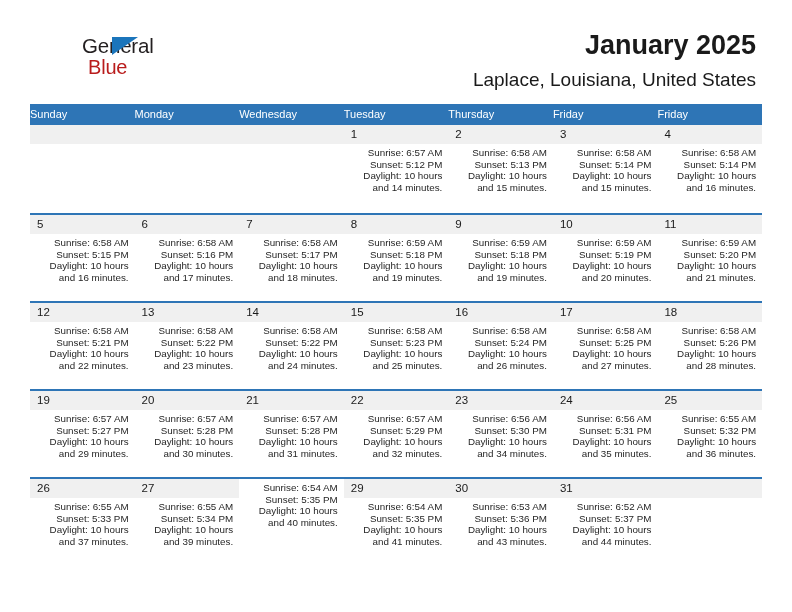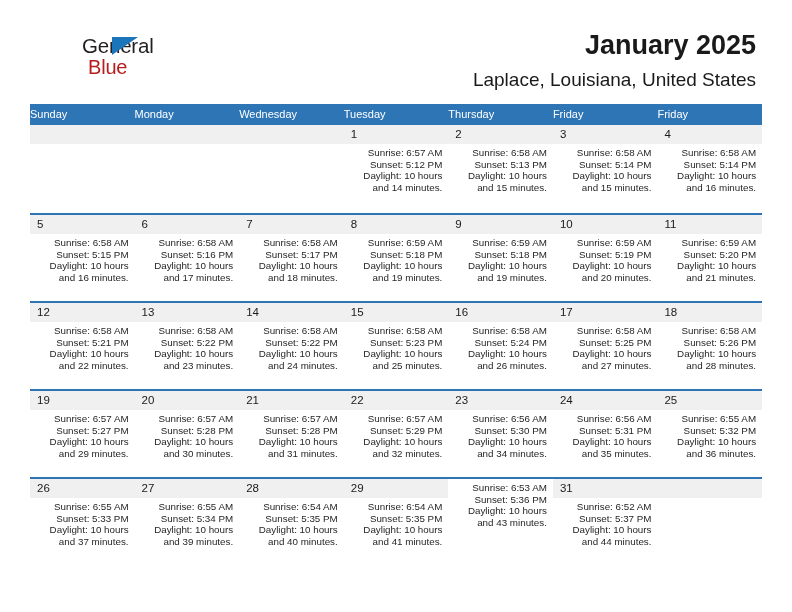--- a/index.html
+++ b/index.html
@@ -463,38 +463,38 @@
           <div class="day-cell">
             <div class="day-number-band">27</div>
             <div class="day-body">
               <div>Sunrise: 6:55 AM</div>
               <div>Sunset: 5:34 PM</div>
               <div>Daylight: 10 hours</div>
               <div>and 39 minutes.</div>
             </div>
           </div>
           <div class="day-cell">
-            <div class="day-number-band">28</div>
             <div class="day-body">
               <div>Sunrise: 6:54 AM</div>
               <div>Sunset: 5:35 PM</div>
               <div>Daylight: 10 hours</div>
               <div>and 40 minutes.</div>
             </div>
           </div>
           <div class="day-cell">
             <div class="day-number-band">29</div>
             <div class="day-body">
               <div>Sunrise: 6:54 AM</div>
               <div>Sunset: 5:35 PM</div>
               <div>Daylight: 10 hours</div>
               <div>and 41 minutes.</div>
             </div>
           </div>
           <div class="day-cell">
+            <div class="day-number-band">30</div>
             <div class="day-body">
               <div>Sunrise: 6:53 AM</div>
               <div>Sunset: 5:36 PM</div>
               <div>Daylight: 10 hours</div>
               <div>and 43 minutes.</div>
             </div>
           </div>
           <div class="day-cell">
             <div class="day-number-band">31</div>
             <div class="day-body">

